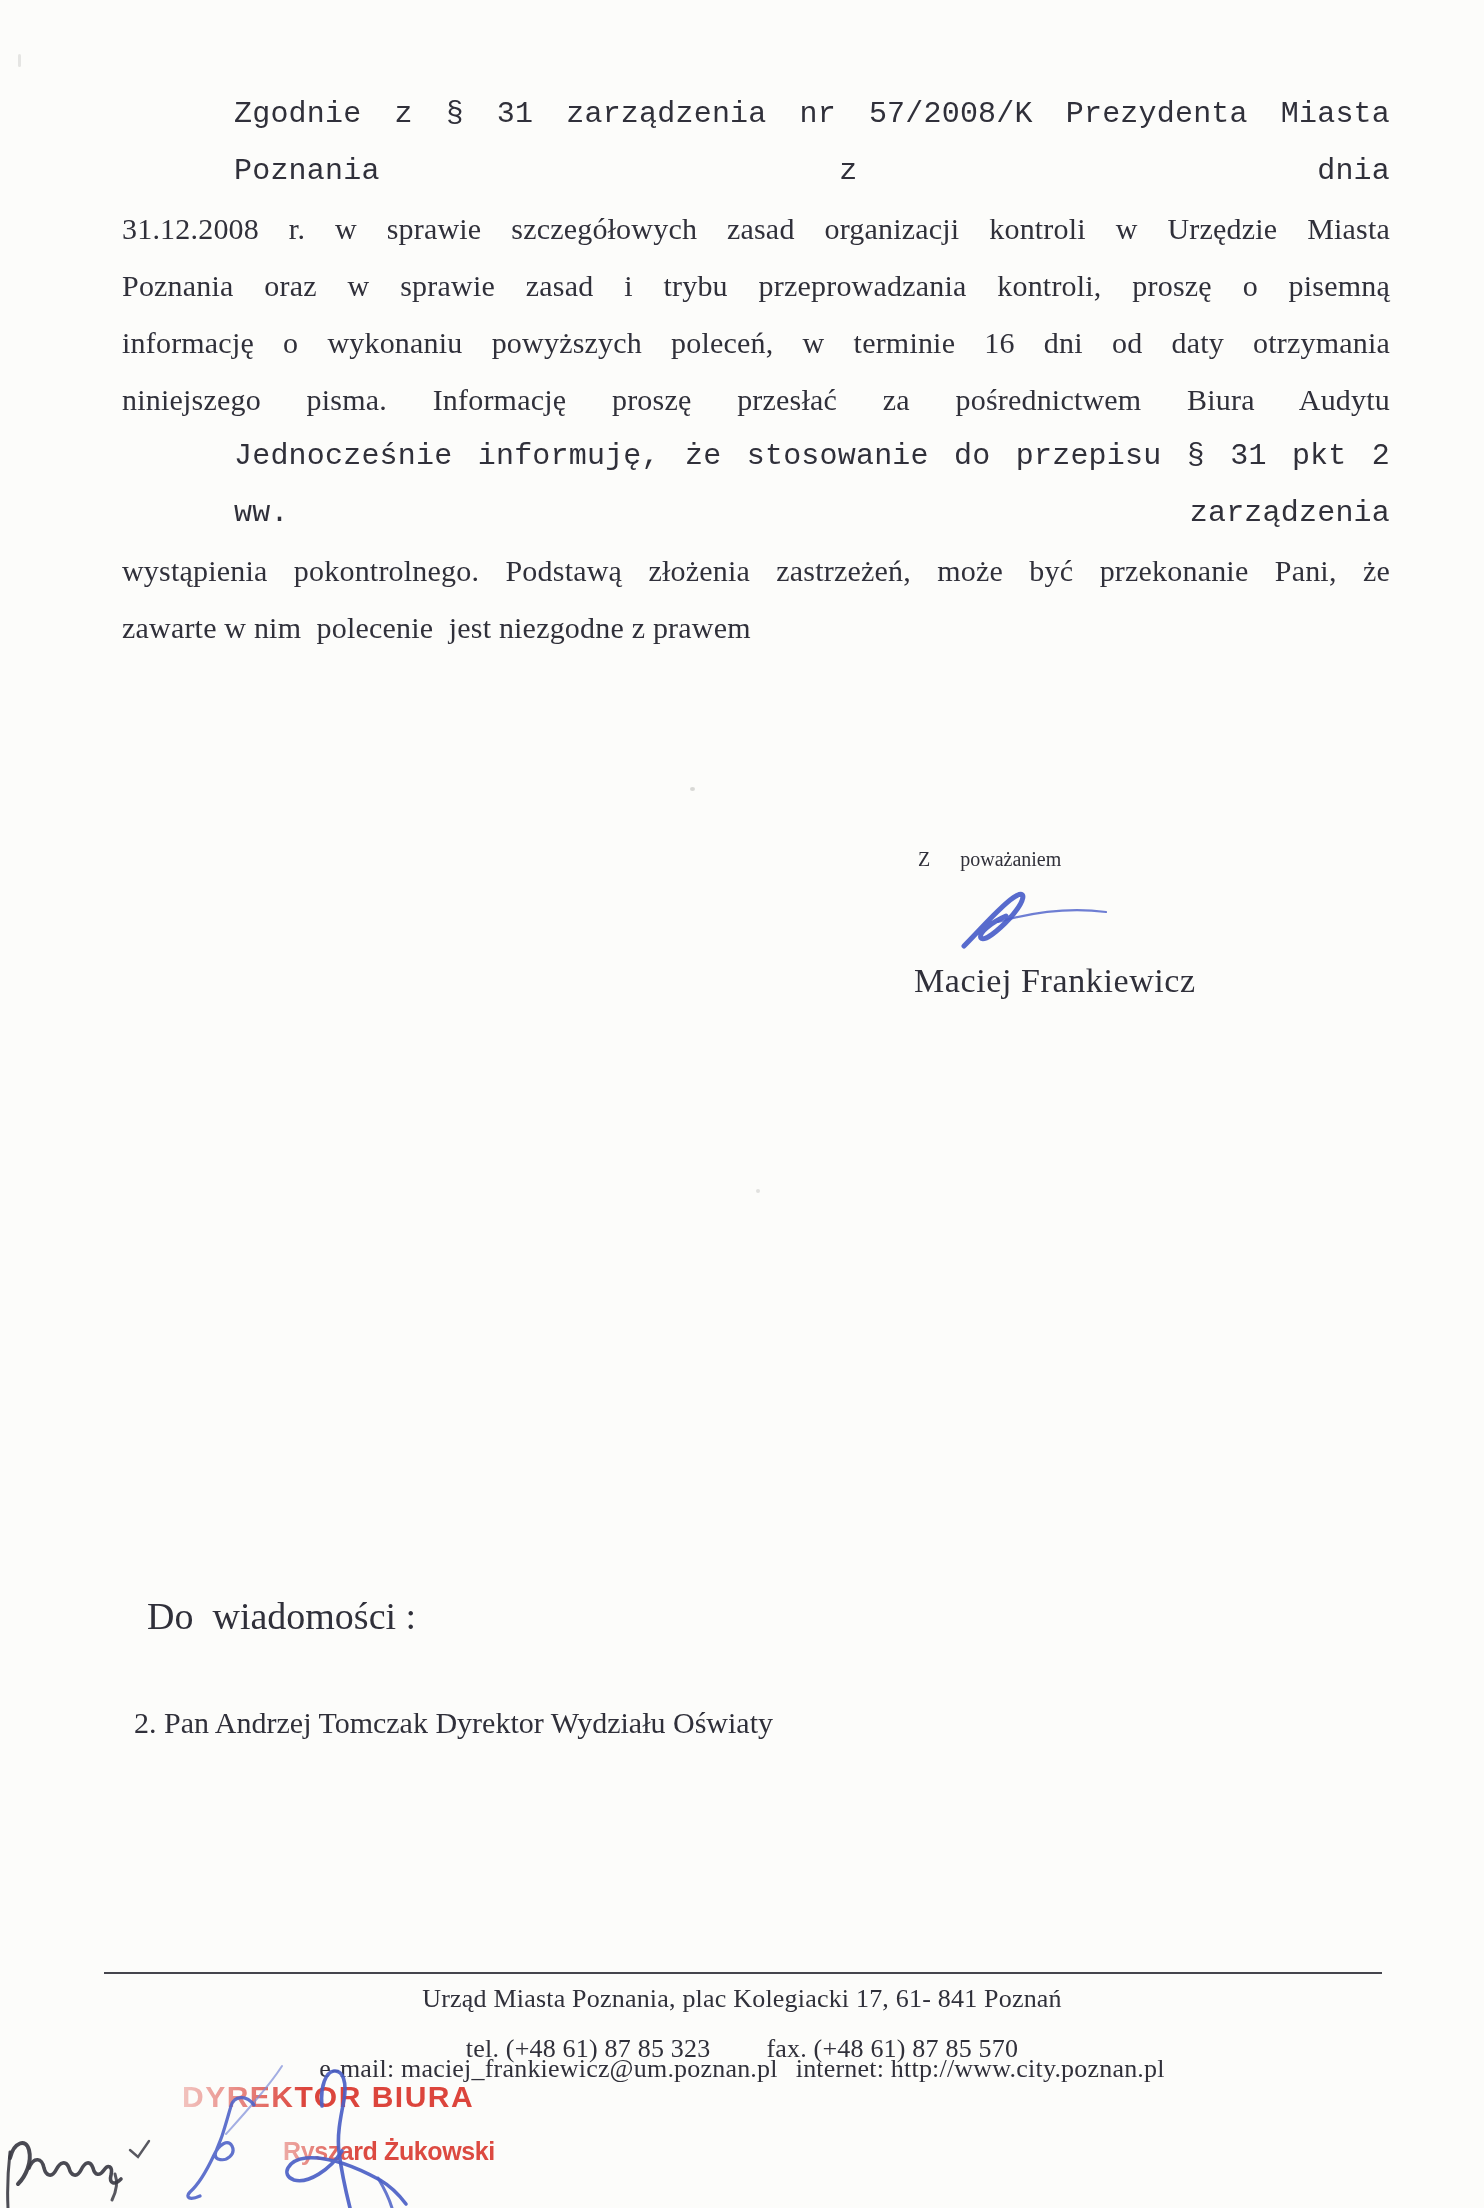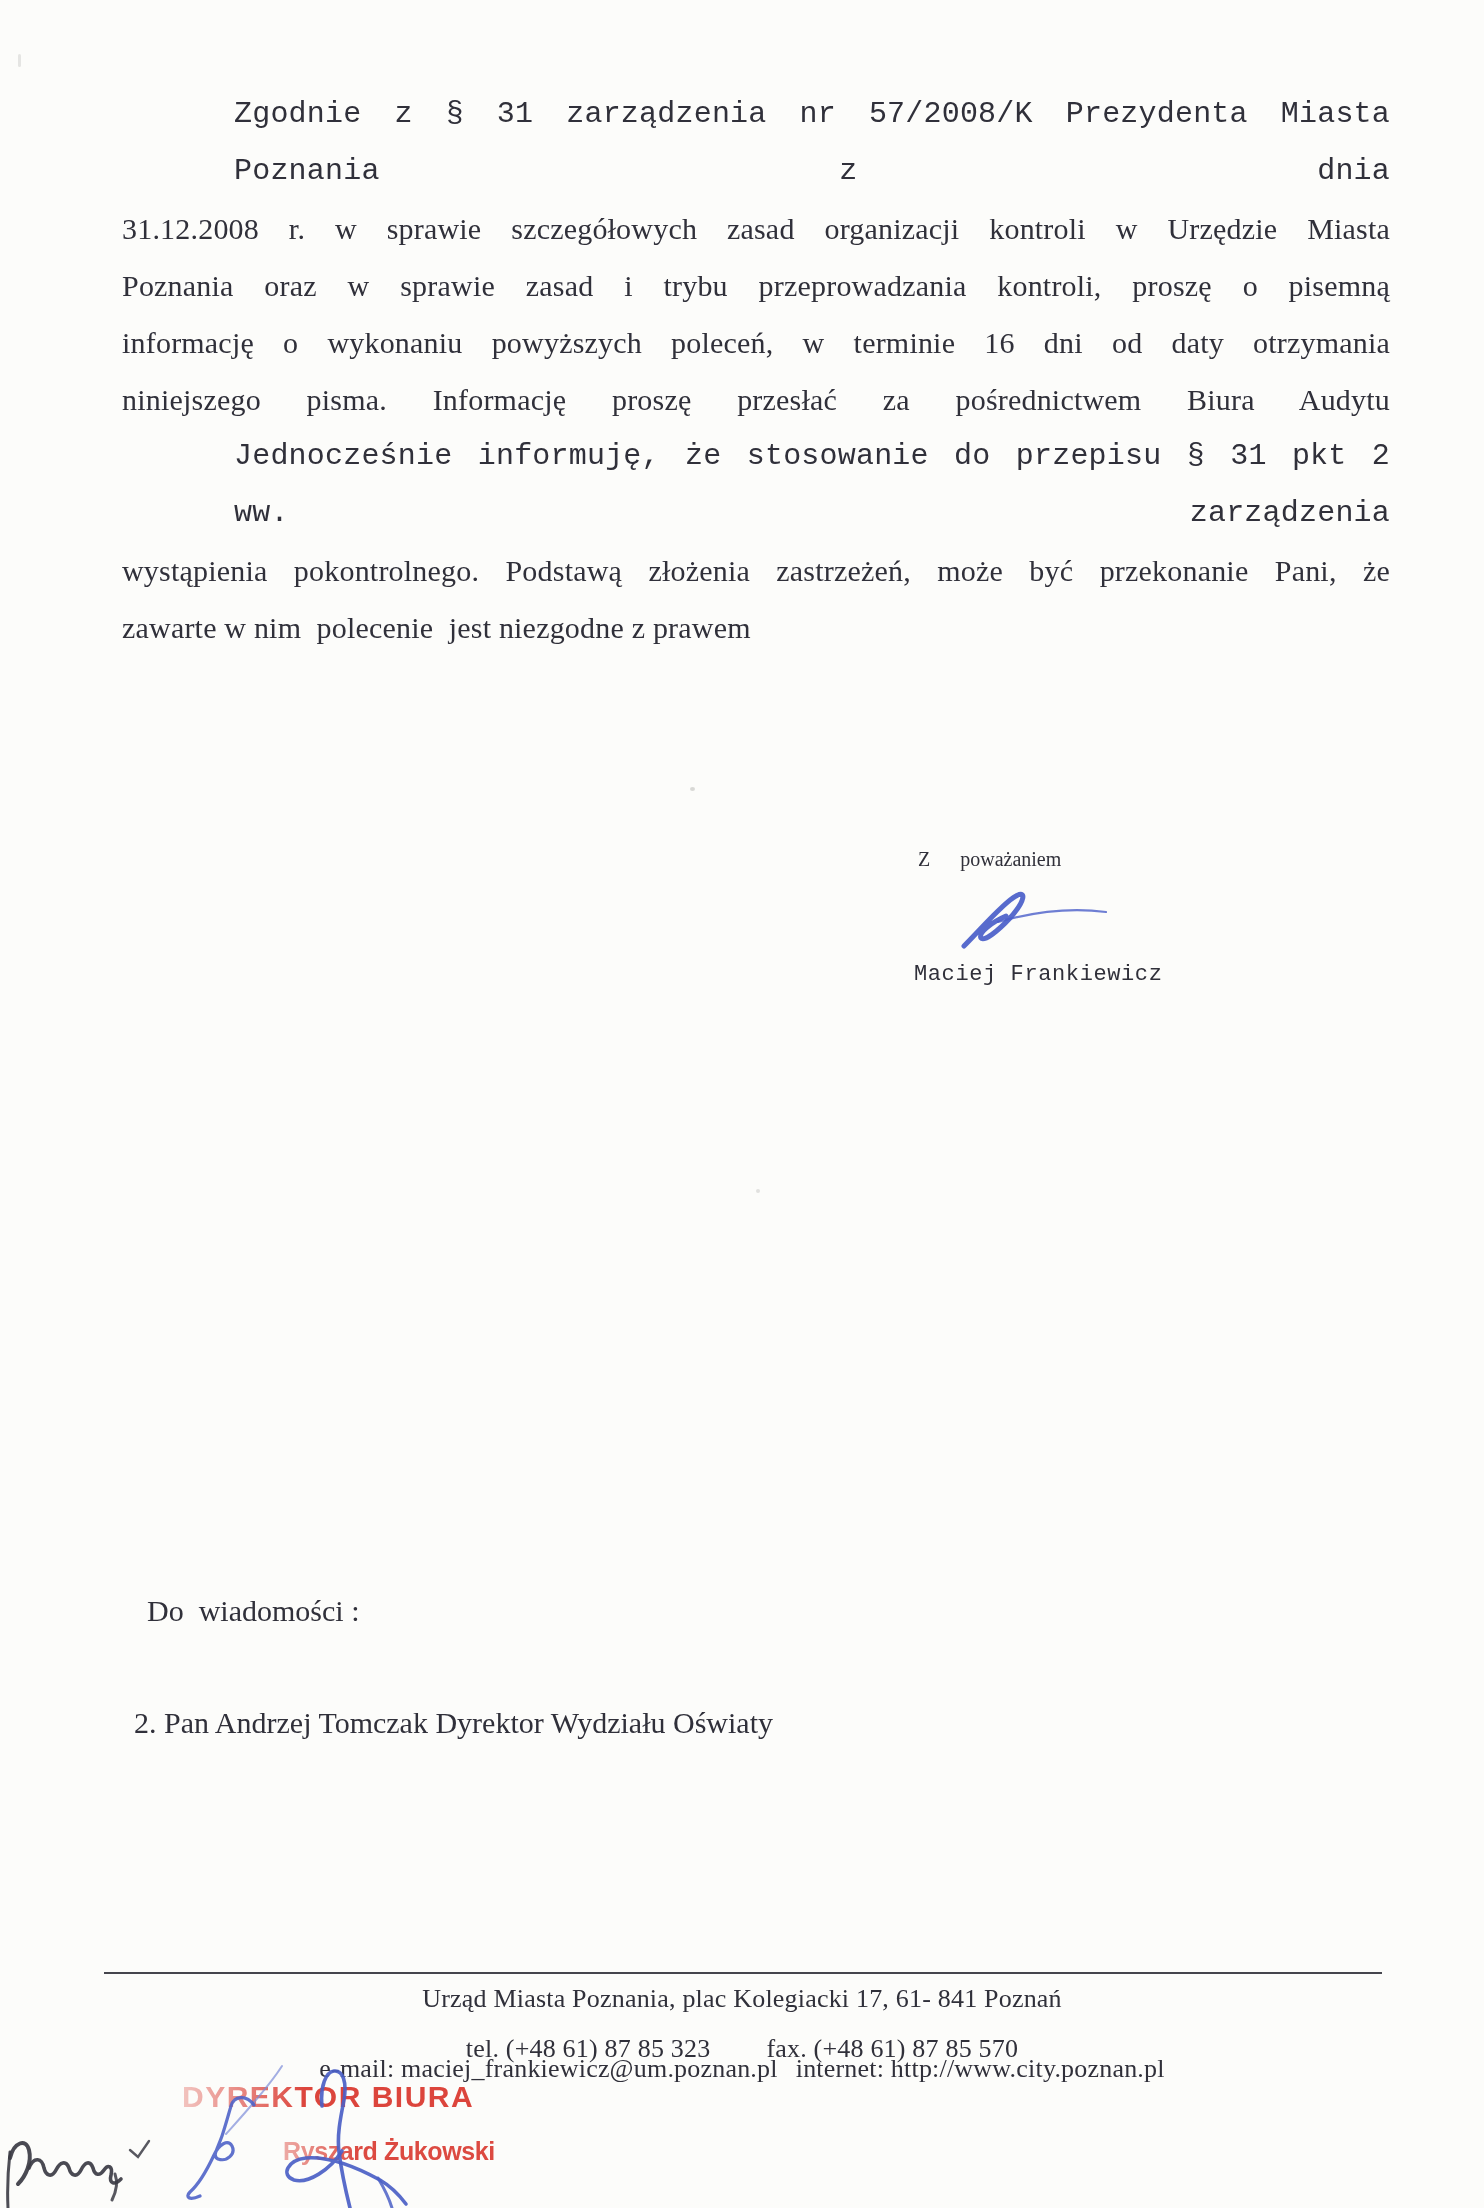--- a/index.html
+++ b/index.html
@@ -17,24 +17,24 @@
     position:absolute;left:122px;top:86px;width:1268px;
     font-size:30px;line-height:57px;letter-spacing:.2px;
   }
   .line{text-align:justify;text-align-last:justify;}
   .line.indent{padding-left:112px;font-family:Liberation Mono, monospace;}
   .line.plain{text-align:left;text-align-last:auto;white-space:pre;}
 
   
   .salutation{position:absolute;left:918px;top:848px;font-size:20px;white-space:pre;}
   .sig-frankiewicz{position:absolute;left:948px;top:886px;}
-  .signatory{position:absolute;left:914px;top:962px;font-size:22px;letter-spacing:.6px;font-family:Liberation Mono, monospace;}
+  .signatory{position:absolute;left:914px;top:962px;font-size:34px;letter-spacing:.6px;}
 
   
-  .dist-heading{position:absolute;left:147px;top:1594px;font-size:30px;white-space:pre;}
+  .dist-heading{position:absolute;left:147px;top:1594px;font-size:38px;white-space:pre;}
   .dist-item-1{position:absolute;left:134px;top:1650px;font-size:30px;}
   .dist-item-2{position:absolute;left:134px;top:1706px;font-size:30px;}
 
   
   .footer-rule{position:absolute;left:104px;top:1972px;width:1278px;height:2px;background:#45454d;}
   .footer-line{position:absolute;left:102px;width:1280px;text-align:center;font-size:26px;letter-spacing:.2px;}
   .footer-line.l1{top:1984px;}
   .footer-line.l2{top:1992px;margin-top:42px;}
   .footer-line.l3{top:2054px;}
   .footer-line .gap-lg{display:inline-block;width:56px;}

